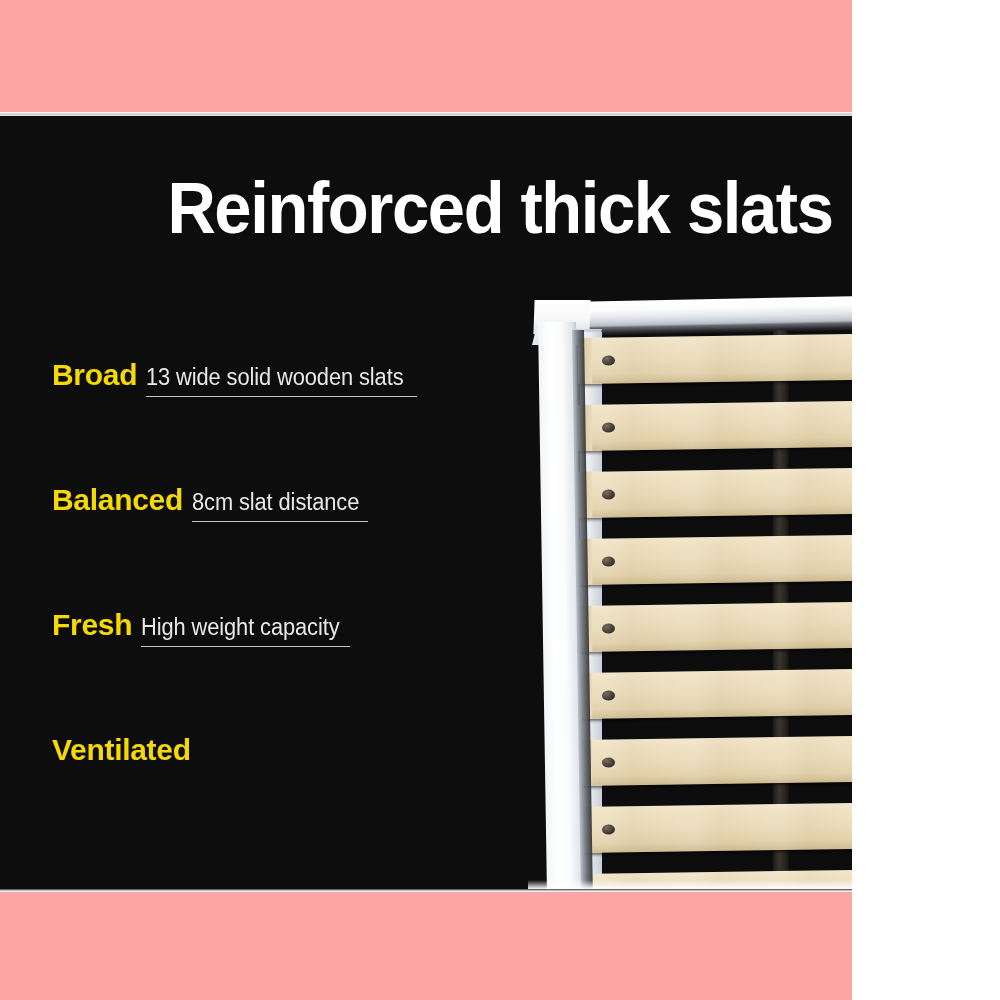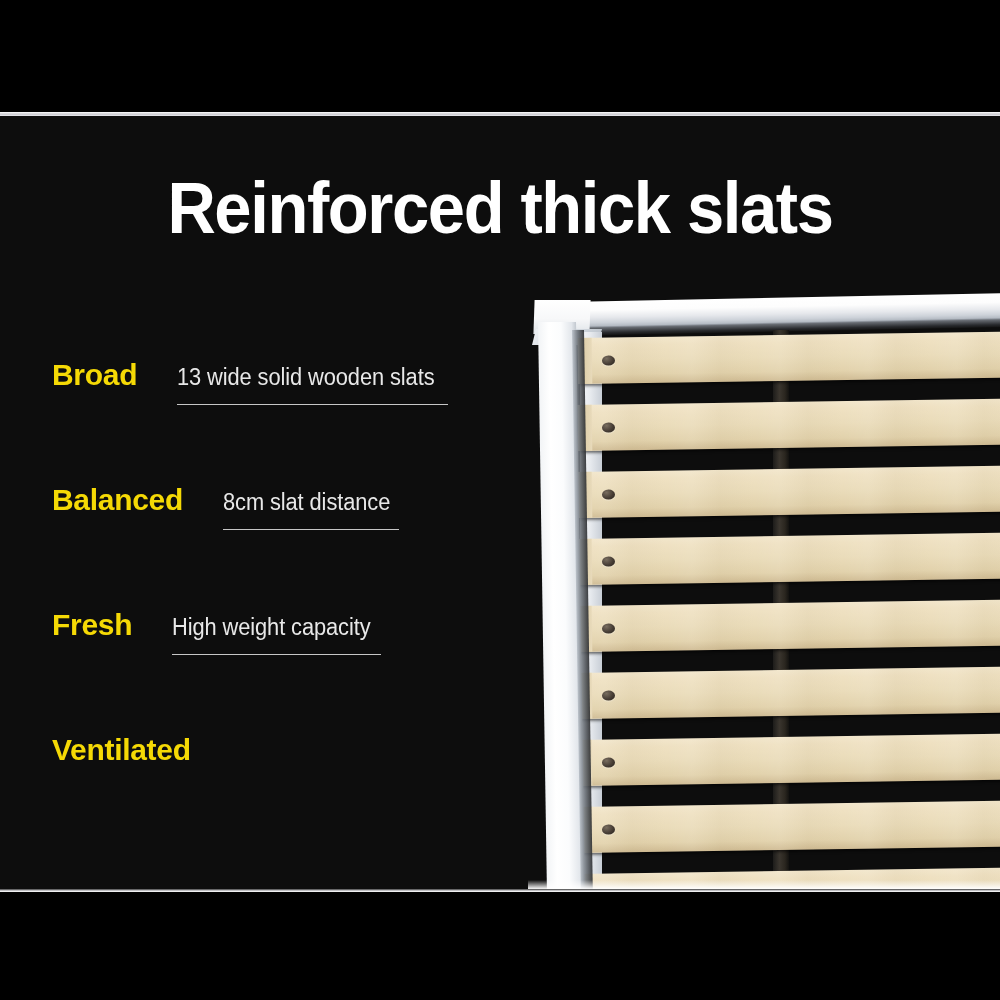--- a/index.html
+++ b/index.html
@@ -9,23 +9,23 @@
   }
   body {
     width: 1000px;
     height: 1000px;
     font-family: "Liberation Sans", sans-serif;
     overflow: hidden;
   }
 
   #canvas {
     position: relative;
-    width: 1000px;
+    width: 852px;
     height: 1000px;
-    background: #000000;
+    background: #fca5a5;
     overflow: hidden;
   }
 
   
   #panel {
     position: absolute;
     left: 0;
     top: 116px;
     width: 1000px;
     height: 775px;
@@ -69,37 +69,36 @@
     position: absolute;
     left: 52px;
     top: 360px;
     width: 520px;
   }
   .feature {
     position: relative;
     display: flex;
     align-items: baseline;
     height: 125px;
-    gap: 31px;
   }
   .feature-label {
     color: #F5D905;
     font-family: "Liberation Sans", sans-serif;
     font-weight: 700;
     font-size: 30px;
     line-height: 1;
     letter-spacing: -0.3px;
     white-space: nowrap;
     flex: 0 0 auto;
   }
   .feature-desc-wrap {
     flex: 0 0 auto;
     margin-left: 9px;
     border-bottom: 1.5px solid #c6c6c6;
-    padding-bottom: 15px;
+    padding-bottom: 7px;
     text-align: right;
   }
   .feature-desc {
     color: #e8e8e8;
     font-family: "Liberation Sans", sans-serif;
     font-weight: 400;
     font-size: 23px;
     line-height: 1;
     letter-spacing: -0.1px;
     white-space: nowrap;

